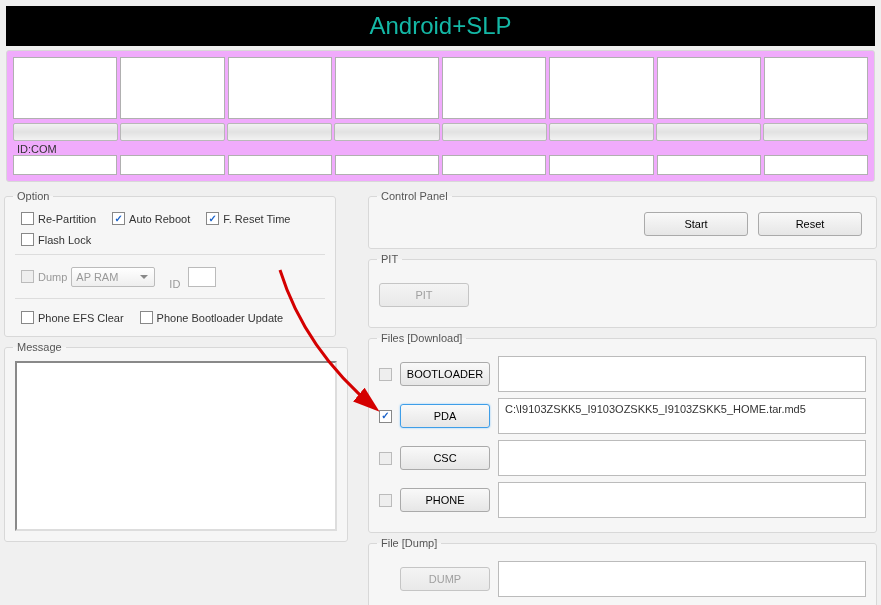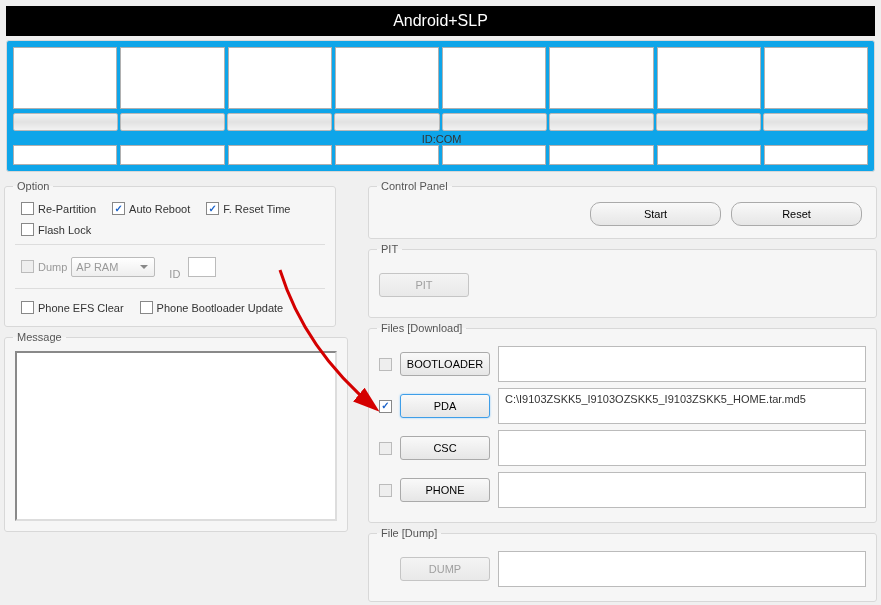--- a/index.html
+++ b/index.html
@@ -1,38 +1,38 @@
 <!DOCTYPE html>
 <html><head>
 <meta charset="utf-8">
 <style>
   * { box-sizing: border-box; font-family: Tahoma, Arial, sans-serif; font-size: 11px; }
   body { margin: 0; background: #f0f0f0; width: 881px; height: 605px; overflow: hidden; position: relative; }
-  .title-bar { background: #000; color: #ffffff; font-size: 16px; text-align: center; padding: 6px 0; margin: 6px 6px 4px 6px; }
-  .panel { border: 1px solid #d8d8d8; border-radius: 3px; background: #0ea5e9; margin: 4px 6px; padding: 4px; text-align: center; }
+  .title-bar { background: #000; color: #14b8a6; font-size: 24px; text-align: center; padding: 6px 0; margin: 6px 6px 4px 6px; }
+  .panel { border: 1px solid #d8d8d8; border-radius: 3px; background: #f0abfc; margin: 4px 6px; padding: 4px; }
   fieldset { border: 1px solid #d8d8d8; border-radius: 3px; margin: 4px; padding: 6px 8px 8px 8px; background: #f6f6f6; }
   legend { padding: 0 4px; color: #555; font-size: 11px; }
   .slots-row { display: flex; gap: 3px; padding: 2px; }
   .slot { flex: 1; height: 62px; background: #fff; border: 1px solid #b0b0b0; }
   .progress-row { display: flex; gap: 2px; padding: 2px 2px 0 2px; }
   .pbar { flex: 1; height: 18px; background: linear-gradient(#f2f2f2,#e2e2e2,#f2f2f2); border: 1px solid #b8b8b8; border-radius: 2px; }
   .idcom-label { font-size: 11px; padding: 2px 4px 0 6px; color: #333; }
   .idcom-row { display: flex; gap: 3px; padding: 0 2px 2px 2px; }
   .idcom-cell { flex: 1; height: 20px; background: #fff; border: 1px solid #b0b0b0; }
   .cols { display: flex; gap: 24px; }
   .left-col { width: 340px; }
   .right-col { flex: 1; }
   .check-row { display: flex; align-items: center; gap: 4px; margin: 4px 8px; }
   .check { width: 13px; height: 13px; border: 1px solid #888; background: #fff; display: inline-flex; align-items: center; justify-content: center; font-size: 10px; color: #1a62c9; line-height: 1; }
   .check.disabled { background: #eee; border-color: #bbb; }
   .check.checked::after { content: "\2713"; font-weight: bold; }
   .lbl { color: #333; }
   .lbl.disabled { color: #999; }
   .btn { background: linear-gradient(#f9f9f9,#e6e6e6); border: 1px solid #aaa; border-radius: 3px; padding: 5px 0; text-align: center; cursor: pointer; }
-  .btn.wide { width: 131px; border-radius: 10px; }
+  .btn.wide { width: 104px; }
   .btn.lg { width: 90px; }
   .btn.disabled { color: #a0a0a0; cursor: default; background: linear-gradient(#f4f4f4,#e9e9e9); border-color: #c5c5c5; }
   .btn.focus { border: 1px solid #3e9ee8; box-shadow: 0 0 2px #7fc4ff; }
   .dropdown { position: relative; display: inline-flex; align-items: center; border: 1px solid #bbb; background: linear-gradient(#fff,#eee); height: 20px; width: 84px; padding: 0 18px 0 4px; color: #999; border-radius: 2px; }
   .dropdown::after { content: ""; position: absolute; right: 6px; top: 7px; border: 4px solid transparent; border-top-color: #888; }
   .id-box { width: 28px; height: 20px; background: #fff; border: 1px solid #bbb; margin-left: 4px; display: inline-block; }
   .msg-box { width: 322px; height: 170px; background: #fff; border: 2px inset #ddd; margin: 2px; overflow-y: scroll; }
   .cp-row { display: flex; justify-content: flex-end; gap: 10px; padding: 4px 6px; }
   .file-row { display: flex; align-items: center; gap: 8px; margin: 6px 2px; }
   .path-box { flex: 1; height: 36px; background: #fff; border: 1px solid #bbb; padding: 4px 6px; color: #333; overflow: hidden; white-space: nowrap; }

